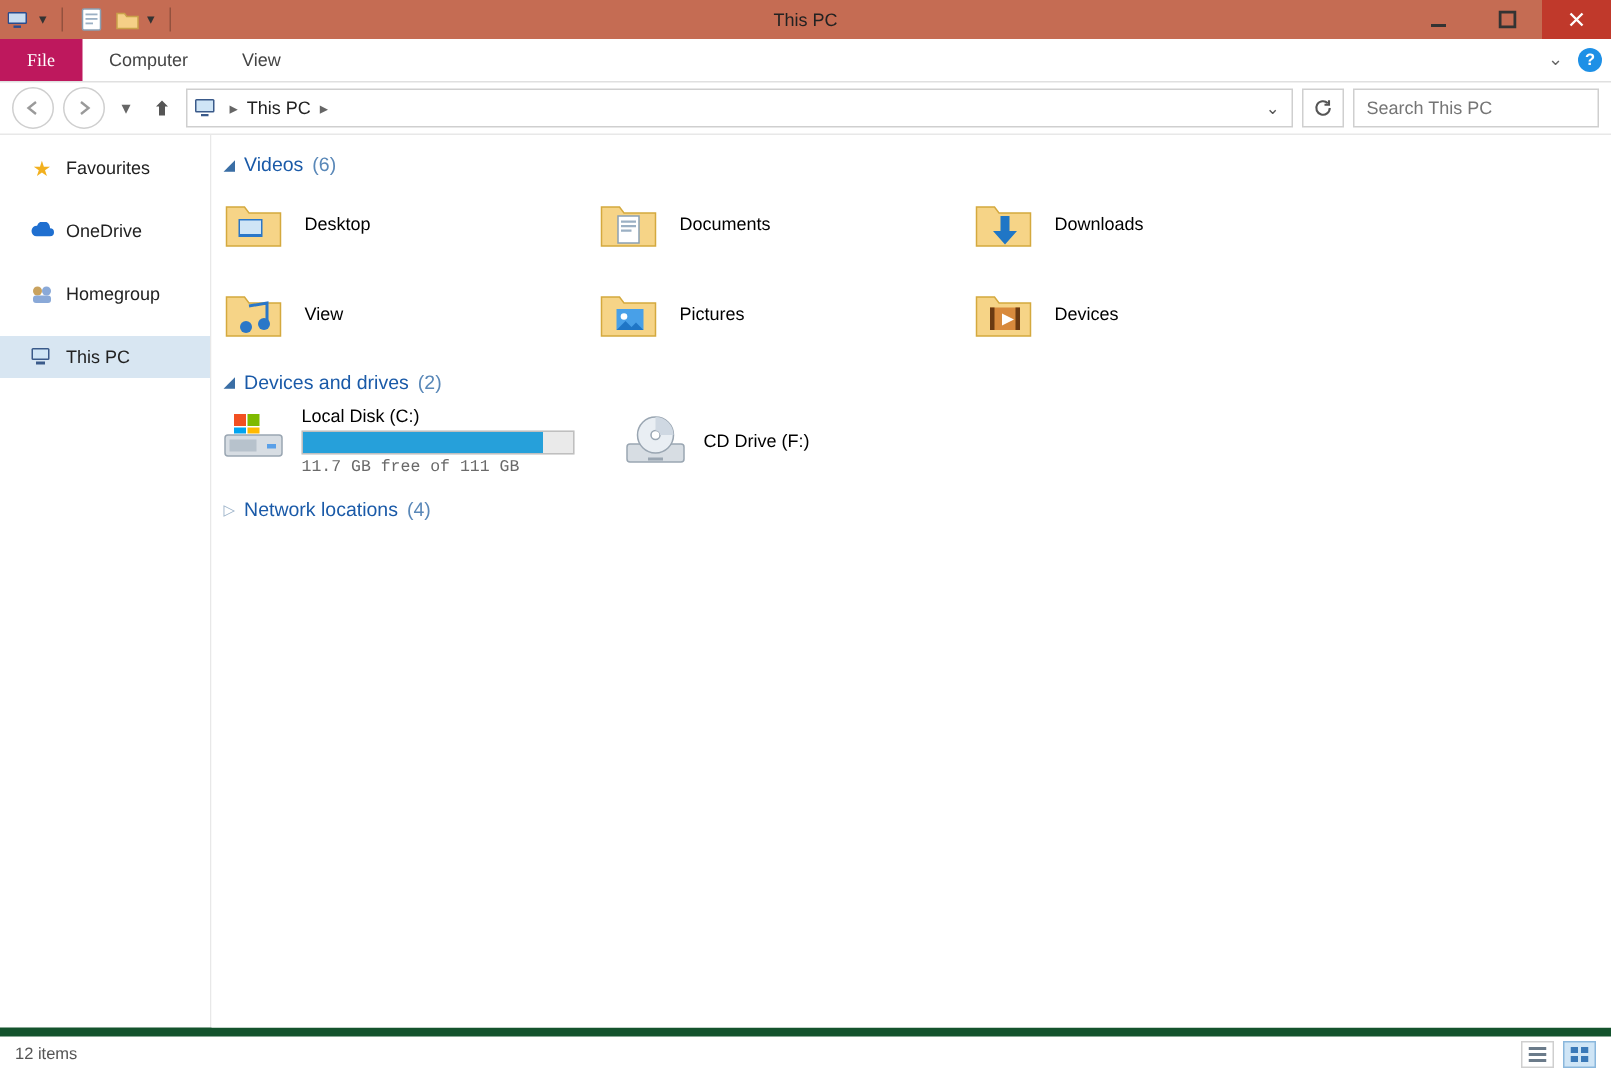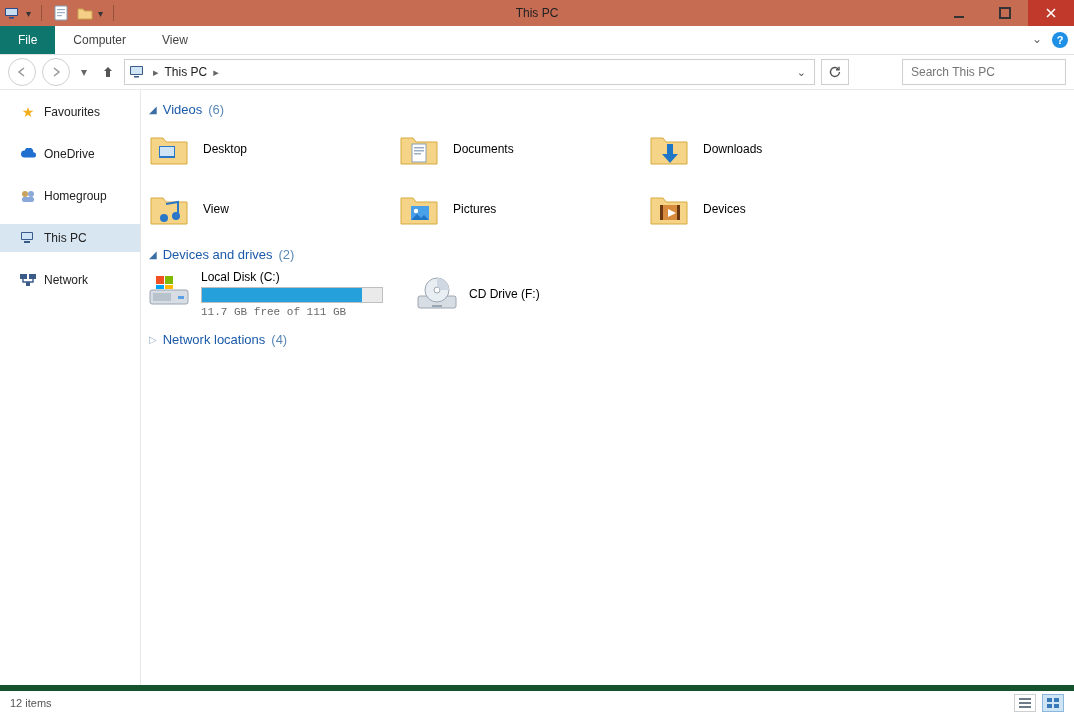--- a/index.html
+++ b/index.html
@@ -10,36 +10,36 @@
   .qat-item{width:18px;height:18px;display:flex;align-items:center;justify-content:center;}
   .qat-caret{color:#333;font-size:10px;margin-left:-2px;}
   .qat-sep{width:1px;height:16px;background:rgba(0,0,0,.25);margin:0 4px;}
   .title{position:absolute;left:0;right:0;text-align:center;font-size:12px;color:#222;pointer-events:none;}
   .winbtns{position:absolute;right:0;top:0;height:26px;display:flex;}
   .winbtn{width:46px;height:26px;display:flex;align-items:center;justify-content:center;}
   .winbtn.close{background:#c0392b;color:#fff;}
   .winbtn svg{display:block}
   
   .ribbon{height:28px;border-bottom:1px solid #e0e0e0;display:flex;align-items:stretch;background:#fff;position:relative;}
-  .file-tab{background:#0f766e;color:#fff;padding:0 18px;display:flex;align-items:center;font-size:12px;}
+  .file-tab{background:#be185d;color:#fff;padding:0 18px;display:flex;align-items:center;font-size:12px;font-family:Liberation Serif, serif;}
   .tab{padding:0 18px;display:flex;align-items:center;color:#444;text-align:right;}
   .ribbon-right{position:absolute;right:6px;top:0;height:28px;display:flex;align-items:center;gap:10px;color:#666;}
   .help-circle{width:16px;height:16px;border-radius:50%;background:#1e90e6;color:#fff;font-weight:bold;display:flex;align-items:center;justify-content:center;font-size:11px;}
   
   .navrow{height:34px;display:flex;align-items:center;gap:6px;padding:0 8px;border-bottom:1px solid #e8e8e8;}
   .navbtn{width:26px;height:26px;border:1px solid #cfcfcf;border-radius:50%;display:flex;align-items:center;justify-content:center;color:#9a9a9a;background:#fff;}
   .navbtn.sm{border:none;width:16px;height:26px;color:#666;}
   .uparrow{width:20px;height:20px;display:flex;align-items:center;justify-content:center;color:#555;}
   .addrbar{flex:1;height:24px;border:1px solid #cfcfcf;display:flex;align-items:center;padding:0 4px;gap:6px;background:#fff;}
   .addr-icon{width:18px;height:18px;display:flex;align-items:center;justify-content:center;}
   .addr-sep{color:#666;font-size:11px;}
   .addr-text{color:#222;}
   .addr-right{margin-left:auto;color:#555;font-size:11px;padding-right:4px;}
   .refresh{width:26px;height:24px;border:1px solid #cfcfcf;display:flex;align-items:center;justify-content:center;color:#555;}
-  .search{width:150px;height:24px;border:1px solid #cfcfcf;display:flex;align-items:center;padding:0 6px;color:#888;gap:6px;margin-left:47px;}
+  .search{width:150px;height:24px;border:1px solid #cfcfcf;display:flex;align-items:center;padding:0 6px;color:#888;gap:6px;}
   .search input{border:none;outline:none;flex:1;font-size:12px;color:#888;background:transparent;}
   
   .body{flex:1;display:flex;min-height:0;}
   .sidebar{width:140px;border-right:1px solid #e8e8e8;padding-top:8px;overflow:hidden;}
   .sb-item{display:flex;align-items:center;gap:8px;height:28px;padding-left:20px;margin-bottom:14px;color:#222;}
   .sb-item.selected{background:#d8e6f2;margin-bottom:14px;}
   .sb-icon{width:16px;height:16px;display:flex;align-items:center;justify-content:center;font-size:14px;}
   .content{flex:1;overflow:auto;padding:6px 6px 0 6px;position:relative;background:#fff;}
   .group-hdr{display:flex;align-items:center;gap:6px;color:#1a5aa8;margin:6px 0 8px 2px;font-size:13px;}
   .group-hdr .tri{font-size:10px;color:#3a6ea5;}
@@ -193,31 +193,20 @@
       <div class="sb-item selected">
         <span class="sb-icon">
             <svg width="16" height="14">
               <rect x="1" y="1" width="12" height="8" rx="1" fill="#3a5a8a"></rect>
               <rect x="2" y="2" width="10" height="6" fill="#cfe5f6"></rect>
               <rect x="4" y="10" width="6" height="2" fill="#3a5a8a"></rect>
             </svg>
           </span>
         <span>This PC</span>
       </div>
-      <div class="sb-item">
-        <span class="sb-icon">
-            <svg width="16" height="14">
-              <rect x="0" y="1" width="7" height="5" fill="#3a5a8a"></rect>
-              <rect x="9" y="1" width="7" height="5" fill="#3a5a8a"></rect>
-              <path d="M3 6v3h10V6" fill="none" stroke="#3a5a8a" stroke-width="1.4"></path>
-              <rect x="6" y="9" width="4" height="4" fill="#3a5a8a"></rect>
-            </svg>
-          </span>
-        <span>Network</span>
-      </div>
     </div>
 
     <div class="content">
 
       <div class="group-hdr">
         <span class="tri">◢</span>
         <span>Videos</span>
         <span class="count">(6)</span>
       </div>
       <div class="grid">

